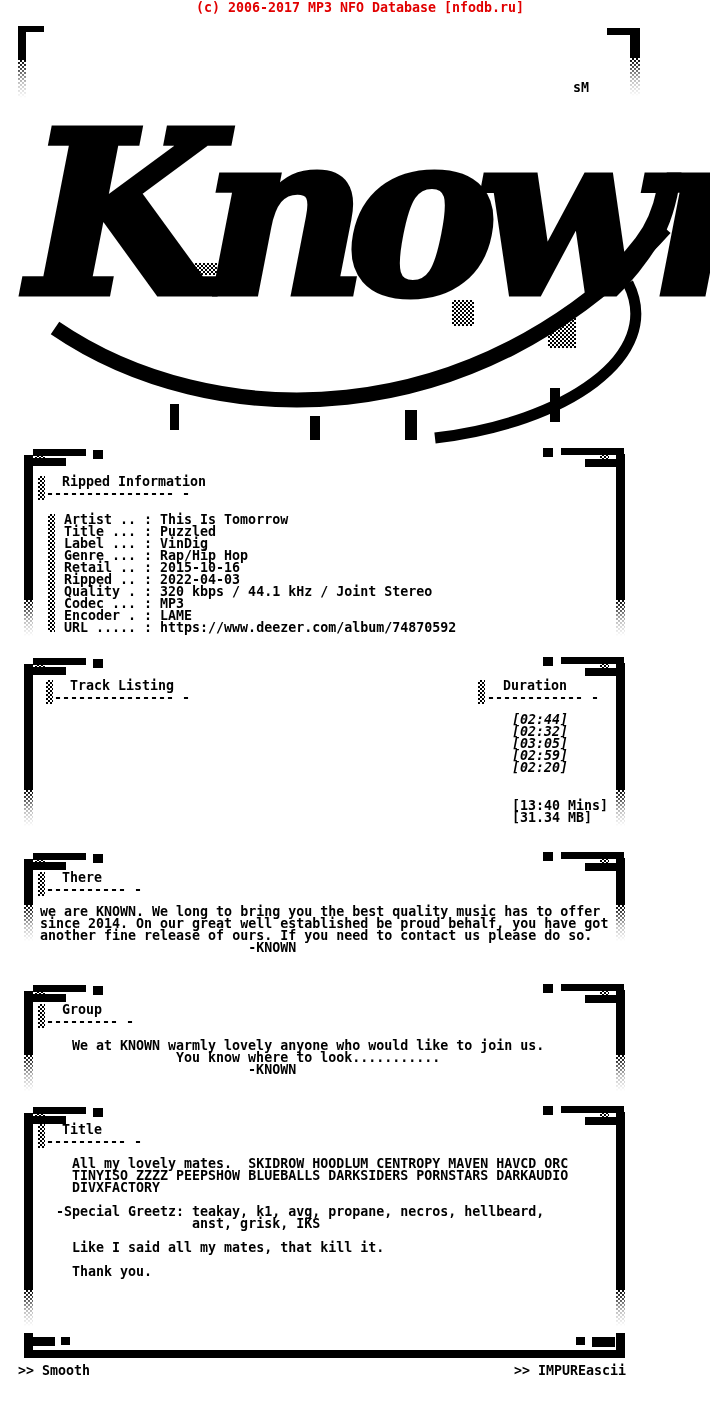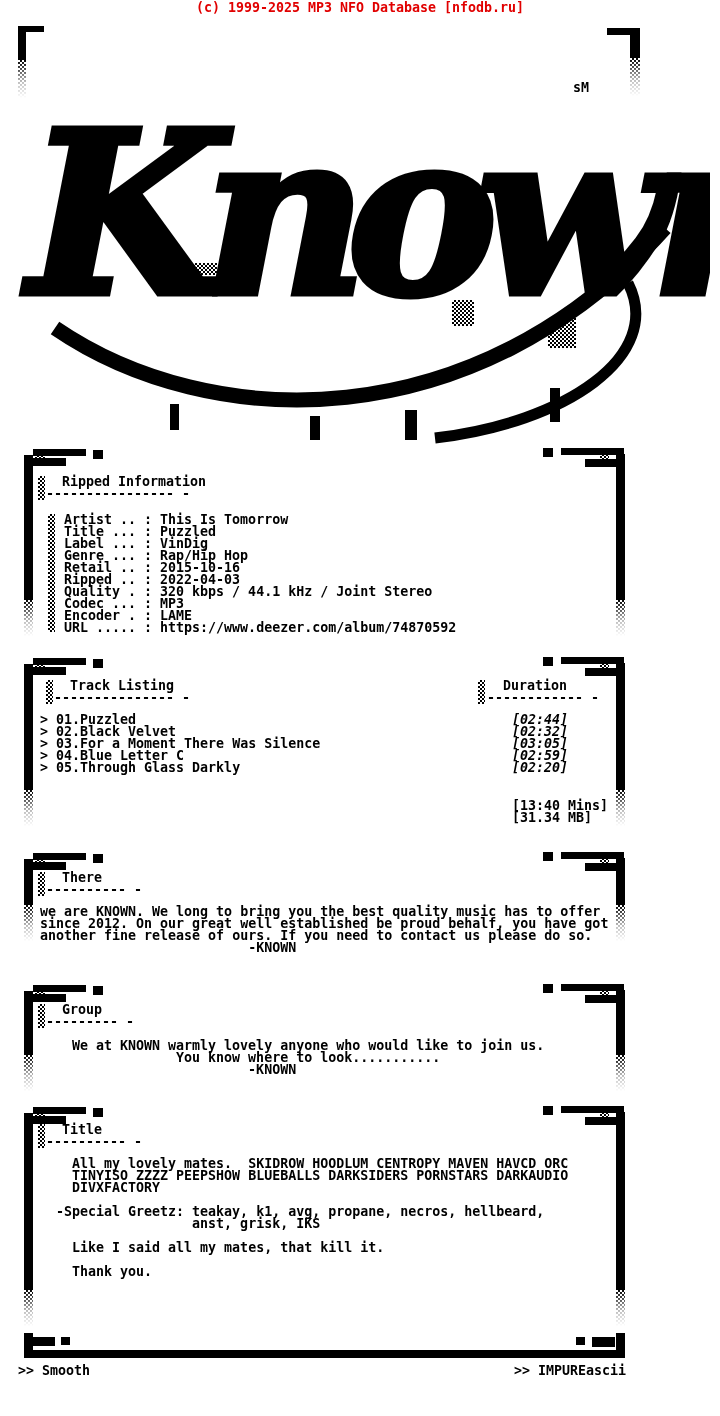--- a/index.html
+++ b/index.html
@@ -14,21 +14,21 @@
         background:linear-gradient(rgba(255,255,255,0),rgba(255,255,255,.75) 55%,#fff 95%),
                    conic-gradient(#000 25%,transparent 0 50%,#000 0 75%,transparent 0);
         background-size:100% 100%,4px 4px;}
   .center{left:0;width:720px;text-align:center;}
 </style>
 </head>
 <body>
 
 <div id="page">
 
-  <pre class="t red center" style="top:2px;">(c) 1999-2025 MP3 NFO Database [nfodb.ru]</pre>
+  <pre class="t red center" style="top:2px;">(c) 2006-2017 MP3 NFO Database [nfodb.ru]</pre>
 
   <div class="bar" style="left:26px;top:26px;width:18px;height:6px;"></div>
   <div class="bar" style="left:18px;top:26px;width:8px;height:34px;"></div>
   <div class="fade" style="left:18px;top:60px;width:8px;height:40px;"></div>
   <div class="bar" style="left:607px;top:28px;width:23px;height:7px;"></div>
   <div class="dith" style="left:613px;top:28px;width:8px;height:7px;"></div>
   <div class="bar" style="left:630px;top:28px;width:10px;height:30px;"></div>
   <div class="fade" style="left:630px;top:58px;width:10px;height:40px;"></div>
 
   <svg style="position:absolute;left:10px;top:38px;" width="700" height="408" viewBox="0 0 700 408">
@@ -59,38 +59,33 @@
 Codec ... : MP3
 Encoder . : LAME
 URL ..... : https://www.deezer.com/album/74870592</pre>
 
   <div class="dith" style="left:46px;top:680px;width:7px;height:24px;"></div>
   <pre class="t" style="left:54px;top:680px;">  Track Listing
 --------------- -</pre>
   <div class="dith" style="left:478px;top:680px;width:7px;height:24px;"></div>
   <pre class="t" style="left:487px;top:680px;">  Duration
 ------------ -</pre>
-  <pre class="t" style="left:40px;top:714px;">&gt; 01.Puzzled
-&gt; 02.Black Velvet
-&gt; 03.For a Moment There Was Silence
-&gt; 04.Blue Letter C
-&gt; 05.Through Glass Darkly</pre>
   <pre class="t" style="left:512px;top:714px;font-style:italic;">[02:44]
 [02:32]
 [03:05]
 [02:59]
 [02:20]</pre>
   <pre class="t" style="left:512px;top:800px;">[13:40 Mins]
 [31.34 MB]</pre>
 
   <div class="dith" style="left:38px;top:872px;width:7px;height:24px;"></div>
   <pre class="t" style="left:46px;top:872px;">  There
 ---------- -</pre>
   <pre class="t" style="left:40px;top:906px;">we are KNOWN. We long to bring you the best quality music has to offer
-since 2012. On our great well established be proud behalf, you have got
+since 2014. On our great well established be proud behalf, you have got
 another fine release of ours. If you need to contact us please do so.
                           -KNOWN</pre>
 
   <div class="dith" style="left:38px;top:1004px;width:7px;height:24px;"></div>
   <pre class="t" style="left:46px;top:1004px;">  Group
 --------- -</pre>
   <pre class="t" style="left:72px;top:1040px;">We at KNOWN warmly lovely anyone who would like to join us.
              You know where to look...........
                       -KNOWN</pre>
 

